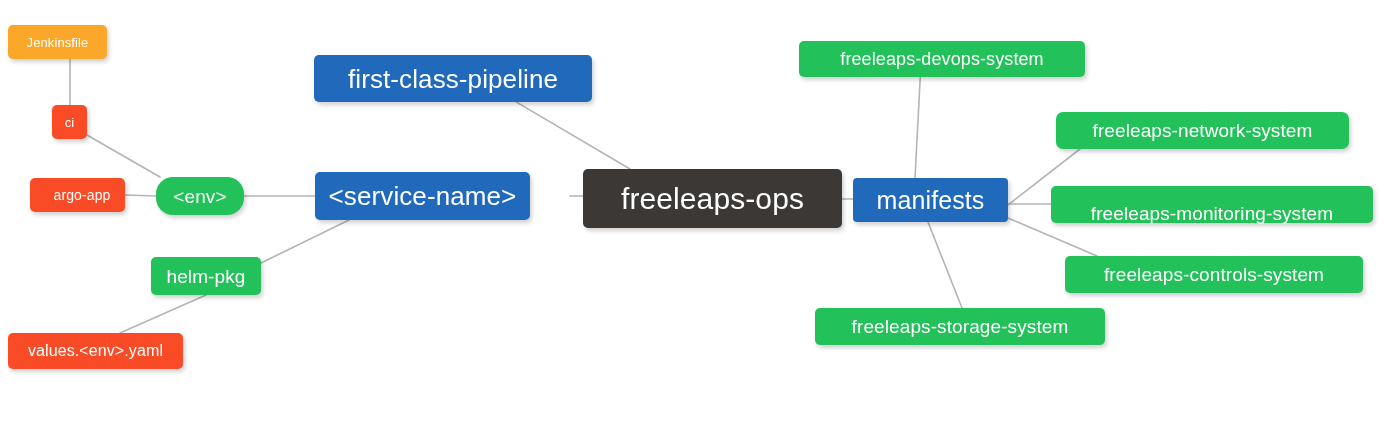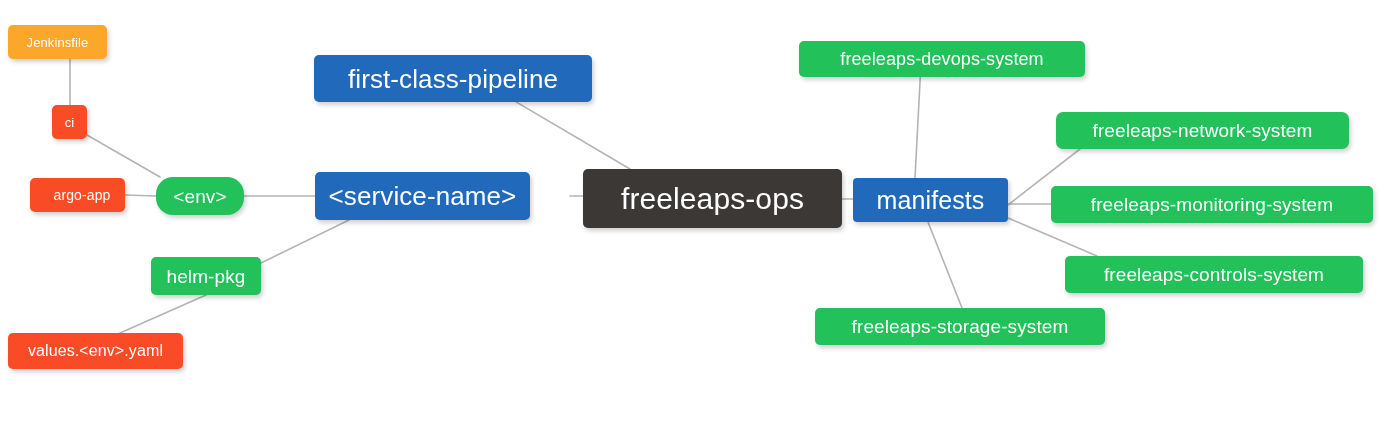--- a/index.html
+++ b/index.html
@@ -91,21 +91,21 @@
       </div>
       <div class="node" style="left: 853px; top: 178px; width: 155px; height: 44px; background: rgb(33, 105, 187); font-size: 25px; border-radius: 4px;">
         <span class="node-label">manifests</span>
       </div>
       <div class="node" style="left: 799px; top: 27px; width: 286px; height: 36px; background: rgb(34, 193, 90); font-size: 18px; border-radius: 5px; margin-top: 14px;">
         <span class="node-label">freeleaps-devops-system</span>
       </div>
       <div class="node" style="left: 1056px; top: 112px; width: 293px; height: 37px; background: rgb(34, 193, 90); font-size: 19px; border-radius: 7px;">
         <span class="node-label">freeleaps-network-system</span>
       </div>
-      <div class="node" style="left: 1051px; top: 186px; width: 322px; height: 37px; background: rgb(34, 193, 90); font-size: 19px; border-radius: 5px;">
+      <div class="node" style="left: 1051px; top: 186px; width: 322px; height: 37px; background: rgb(34, 193, 90); font-size: 19px; border-radius: 5px; align-items: flex-end;">
         <span class="node-label">freeleaps-monitoring-system</span>
       </div>
       <div class="node" style="left: 1065px; top: 256px; width: 298px; height: 37px; background: rgb(34, 193, 90); font-size: 19px; border-radius: 5px;">
         <span class="node-label">freeleaps-controls-system</span>
       </div>
       <div class="node" style="left: 815px; top: 308px; width: 290px; height: 37px; background: rgb(34, 193, 90); font-size: 19px; border-radius: 5px;">
         <span class="node-label">freeleaps-storage-system</span>
       </div>
     </div>
 </div>

